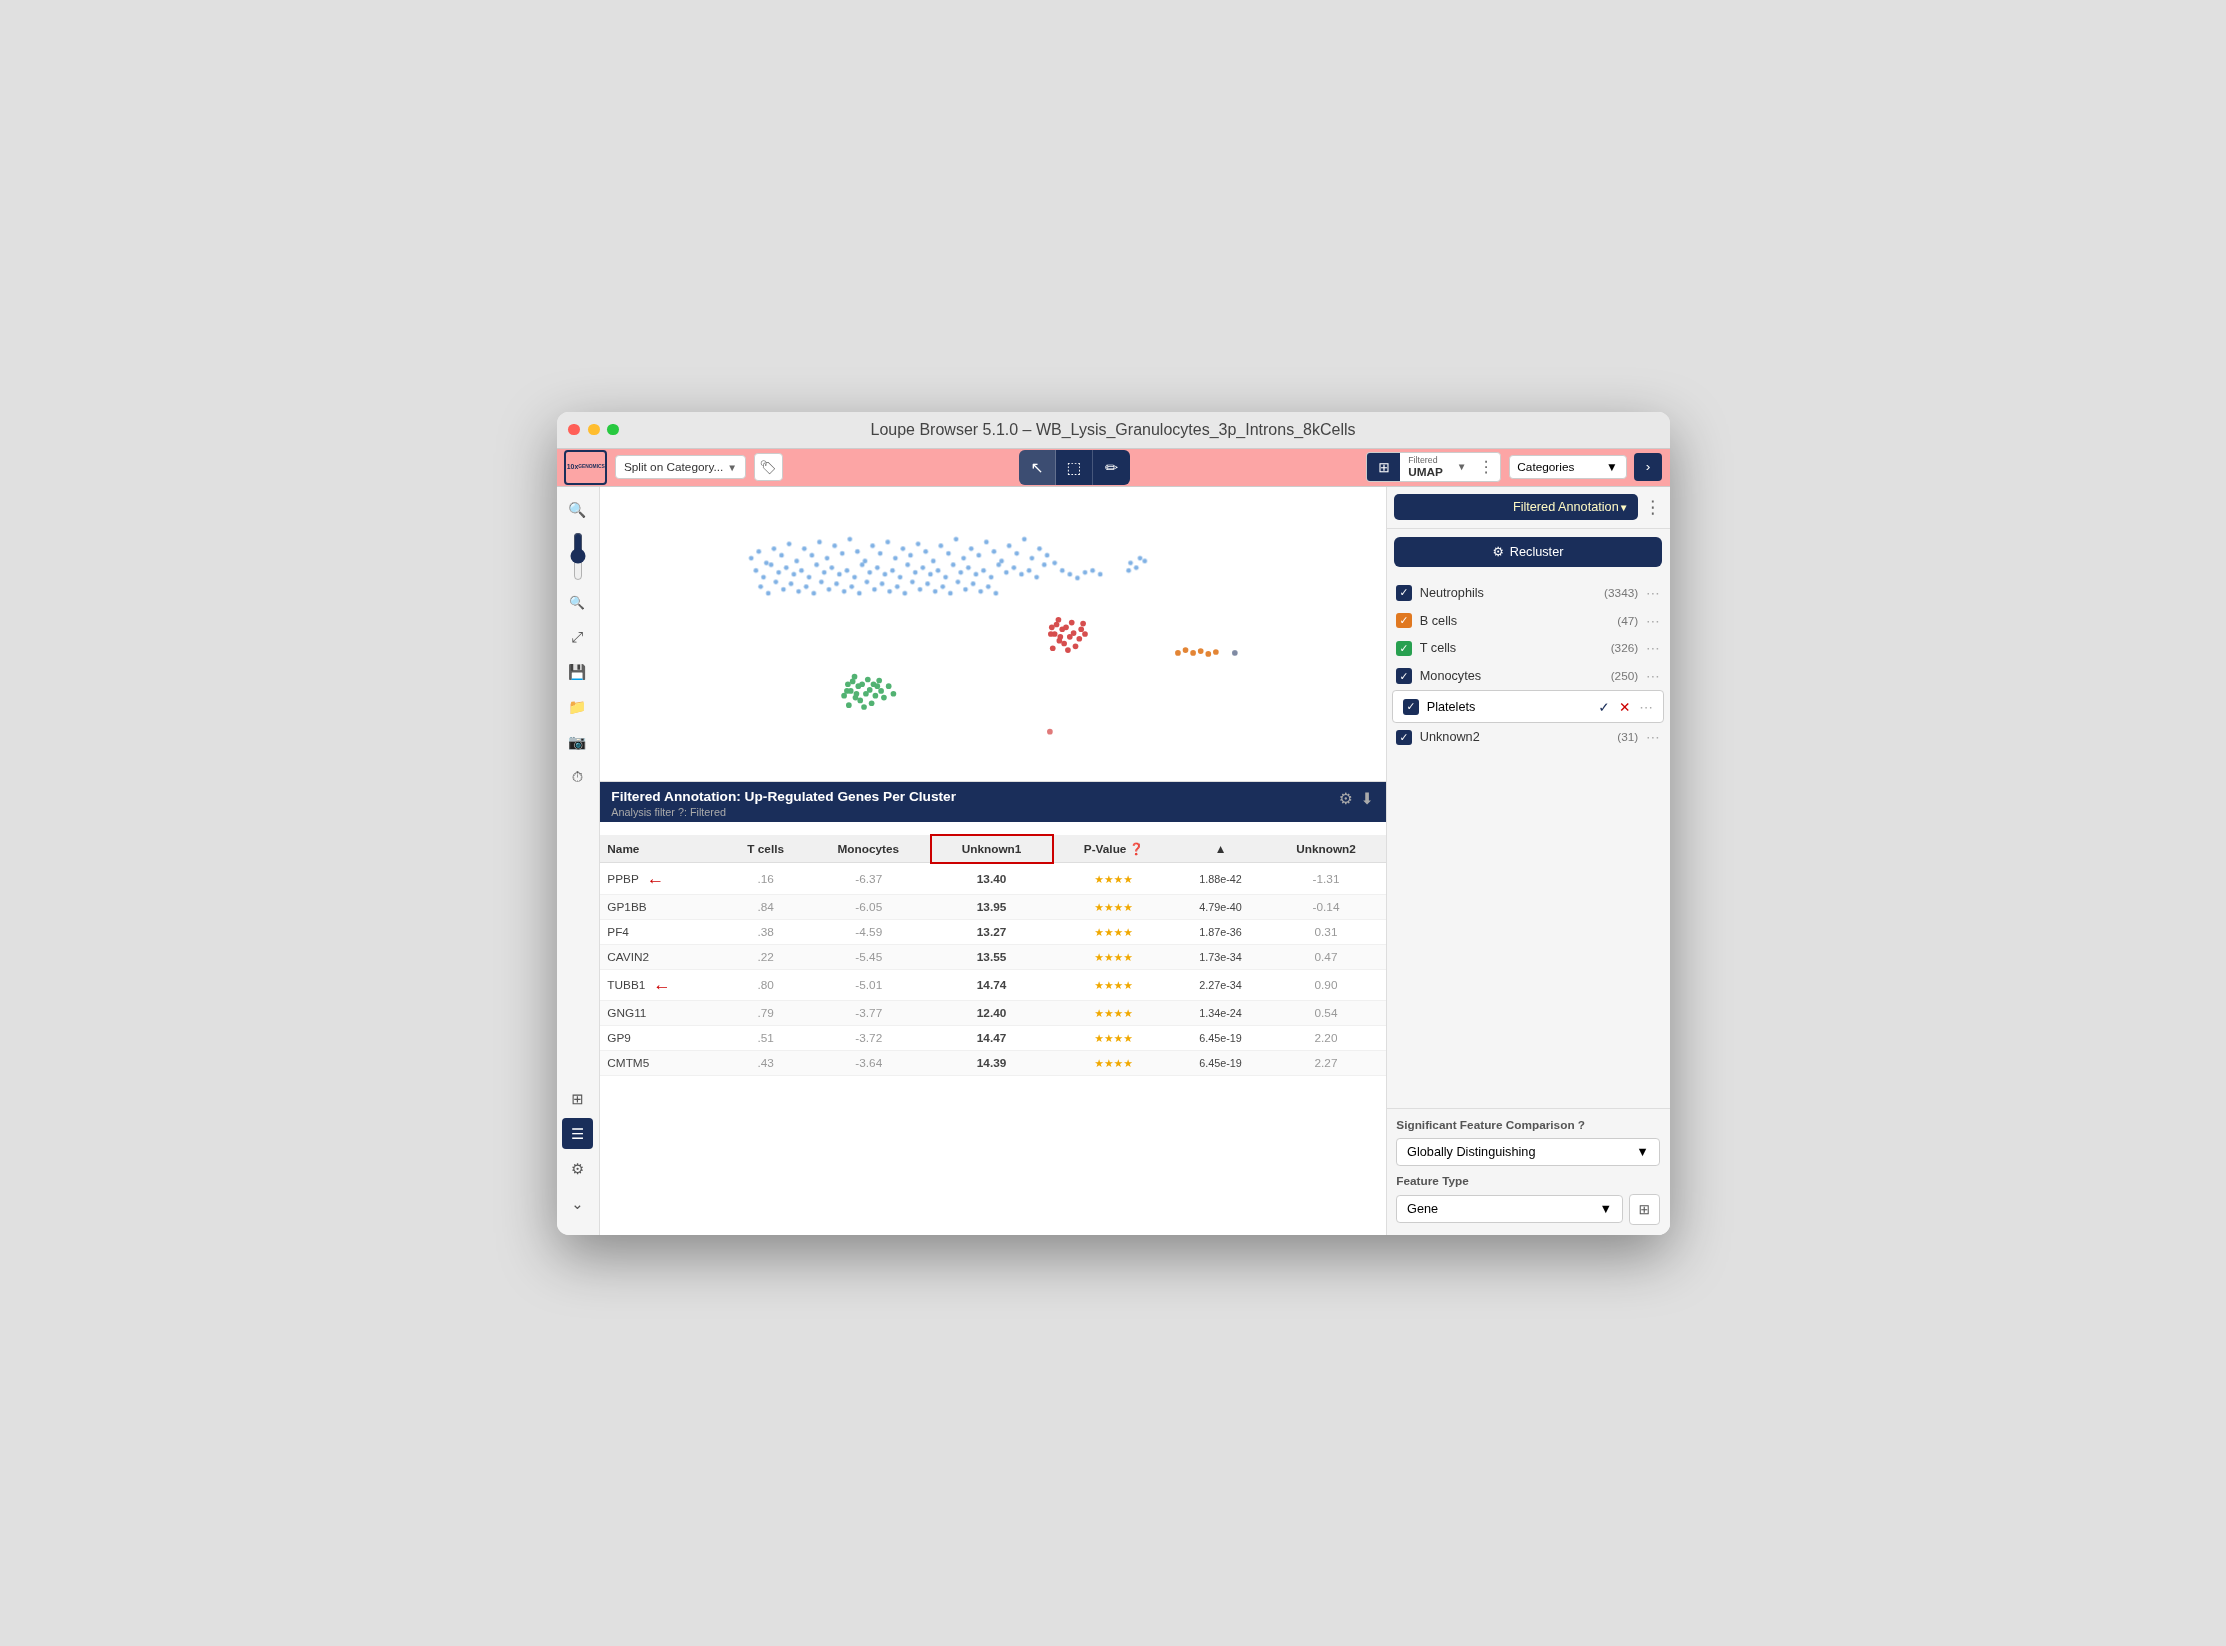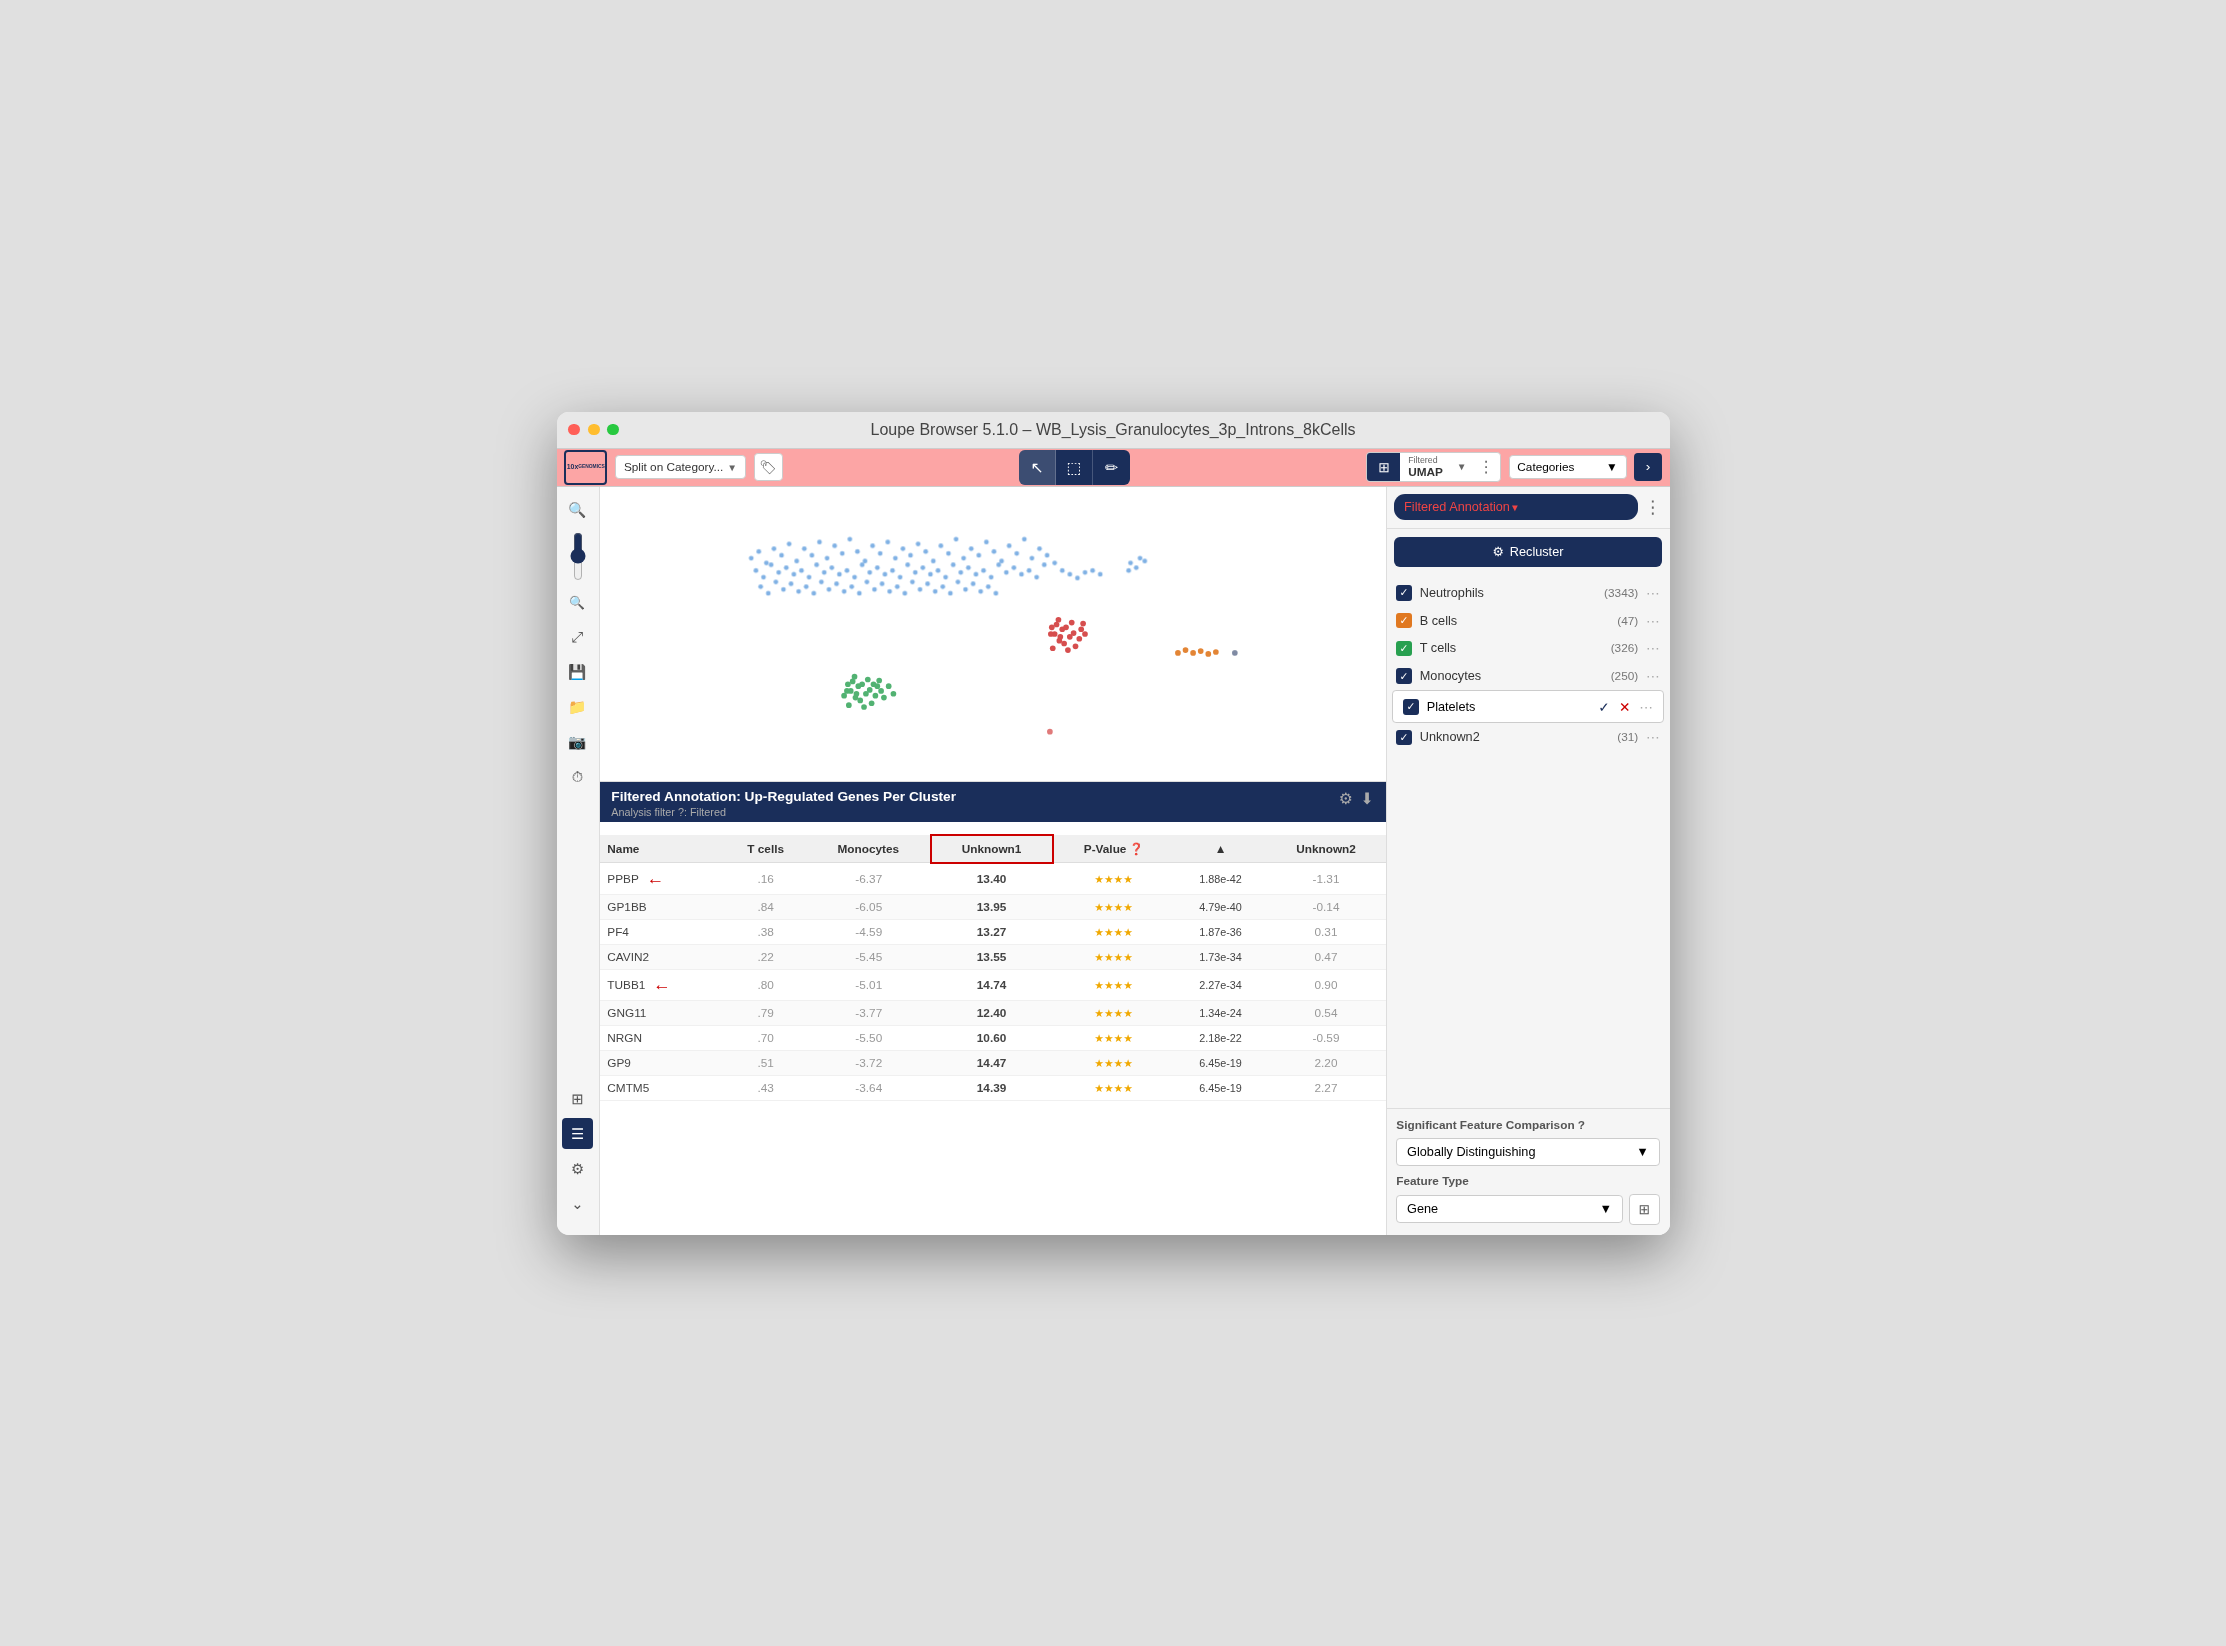--- a/index.html
+++ b/index.html
@@ -298,27 +298,27 @@
     .right-panel-header {
       display: flex;
       align-items: center;
       padding: 7.8px;
       gap: 5.9px;
       border-bottom: 1px solid #ddd;
     }
     .annotation-dropdown {
       flex: 1;
       background: #1a2e5a;
-      color: #ef4444;
+      color: #fef9c3;
       border: none;
-      border-radius: 11px;
+      border-radius: 5px;
       padding: 5.9px 9.8px;
       display: flex;
       align-items: center;
-      justify-content: flex-start;
+      justify-content: flex-end;
       cursor: pointer;
       font-size: 12.7px;
     }
     .annotation-dropdown .chevron { font-size: 9.8px; }
     .panel-dots { font-size: 17.6px; color: #666; cursor: pointer; }
     .recluster-btn {
       margin: 7.8px;
       background: #1a2e5a;
       color: white;
       border: none;
@@ -821,34 +821,20 @@
       <td style="color:#999">.79</td>
       <td style="color:#999">-3.77</td>
       <td class="col-unknown1">12.40</td>
       <td><span class="stars">★★★★</span></td>
       <td class="pval">1.34e-24</td>
       <td style="color:#999">0.54</td>
     </tr>
                 <tr>
       <td>
         <span class="name-cell">
-          <span>NRGN</span>
-
-        </span>
-      </td>
-      <td style="color:#999">.70</td>
-      <td style="color:#999">-5.50</td>
-      <td class="col-unknown1">10.60</td>
-      <td><span class="stars">★★★★</span></td>
-      <td class="pval">2.18e-22</td>
-      <td style="color:#999">-0.59</td>
-    </tr>
-                <tr>
-      <td>
-        <span class="name-cell">
           <span>GP9</span>
 
         </span>
       </td>
       <td style="color:#999">.51</td>
       <td style="color:#999">-3.72</td>
       <td class="col-unknown1">14.47</td>
       <td><span class="stars">★★★★</span></td>
       <td class="pval">6.45e-19</td>
       <td style="color:#999">2.20</td>

